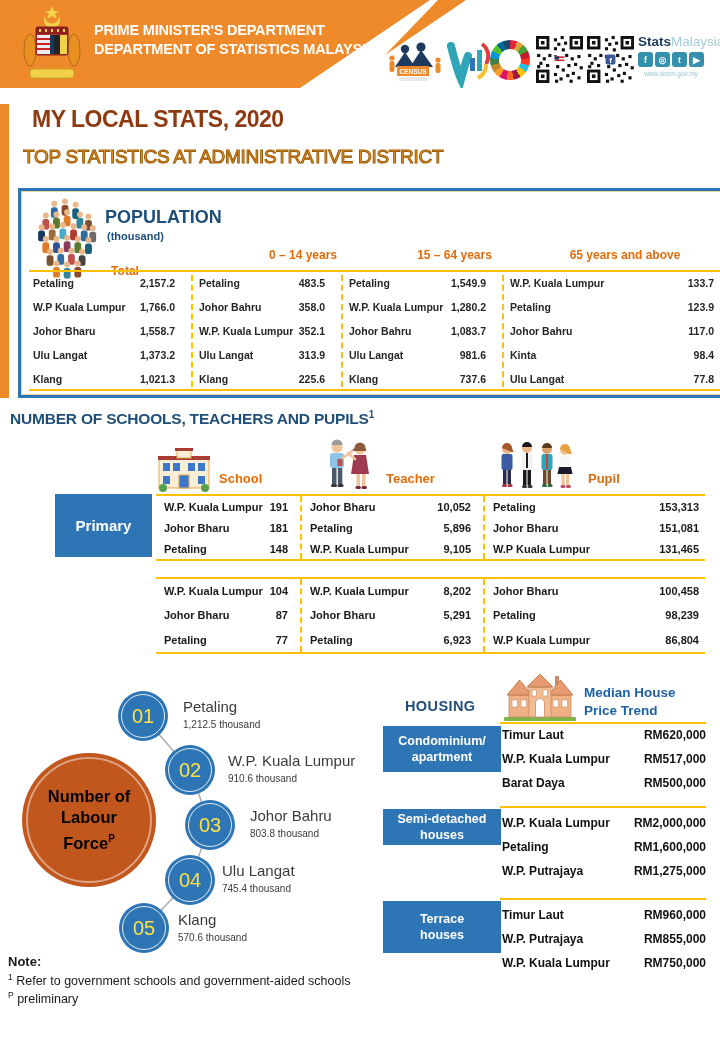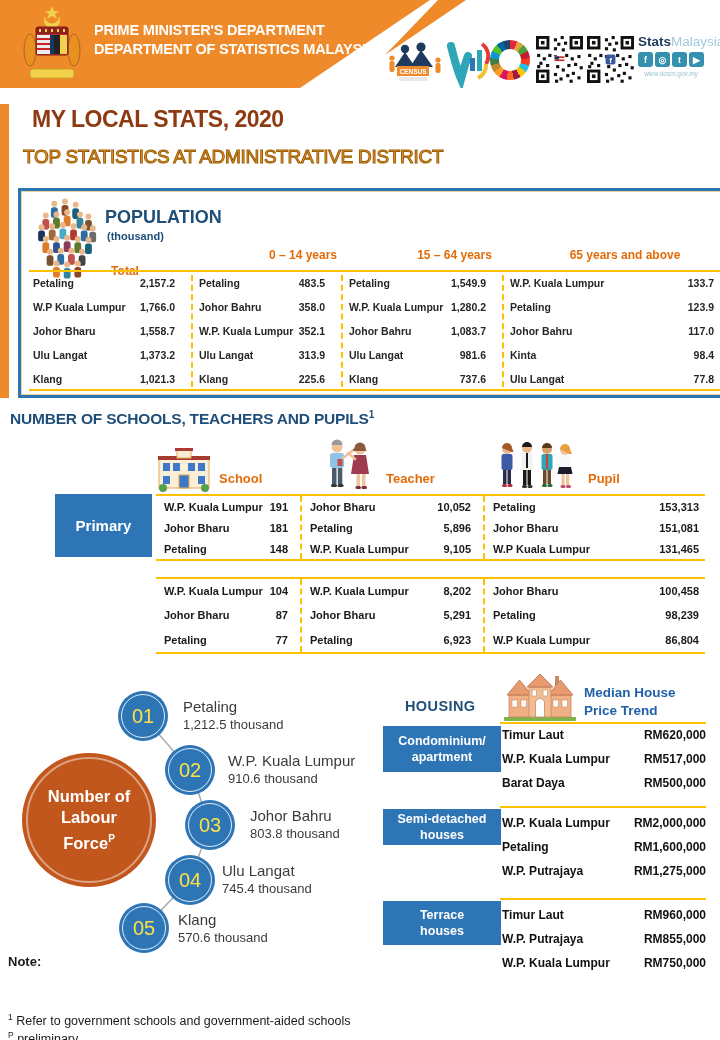--- a/index.html
+++ b/index.html
@@ -76,47 +76,47 @@
     border-bottom:2.5px solid var(--line_yellow,#FFC000);}
   .sgroup{display:flex;flex-direction:column;justify-content:space-around;}
   .sgroup:not(:last-child){border-right:2px dashed var(--line_yellow,#FFC000);}
   .srow{display:flex;justify-content:space-between;padding:0 12px 0 8px;
     font-size:11px;font-weight:bold;color:#1a1a1a;white-space:nowrap;}
   .sgroup:last-child .srow{padding-right:6px;}
 
   
   .big-circle{position:absolute;left:22px;top:753px;width:134px;height:134px;border-radius:50%;
     background:var(--labour_rust,#C2571D);display:flex;flex-direction:column;
-    align-items:center;justify-content:center;color:#ffffff;font-weight:bold;
+    align-items:center;justify-content:center;color:#000000;font-weight:bold;
     font-size:16.5px;line-height:21px;text-align:center;}
   .big-circle::before{content:"";position:absolute;inset:4px;border:2px solid rgba(255,255,255,.45);
     border-radius:50%;}
   .rank{position:absolute;width:50px;height:50px;border-radius:50%;background:var(--box_blue,#2E75B6);
     color:#fde047;font-size:20px;font-weight:normal;display:flex;align-items:center;justify-content:center;}
   .rank::before{content:"";position:absolute;inset:3px;border:1.5px solid rgba(255,255,255,.85);
     border-radius:50%;}
   .lab-item{position:absolute;color:#3b3b3b;white-space:nowrap;}
   .lab-name{font-size:15px;line-height:19px;}
-  .lab-val{font-size:13px;line-height:17px;}
+  .lab-val{font-size:10px;line-height:17px;}
 
   
   .housing-title{position:absolute;left:405px;top:690px;font-size:14.5px;font-weight:bold;
     color:var(--heading_blue,#1F4E79);letter-spacing:.4px;margin-top:8px;}
   .trend-label{position:absolute;left:584px;top:684px;font-size:13.5px;line-height:18px;
     font-weight:bold;color:#2061A8;}
   .hgroup-box{position:absolute;left:383px;width:118px;background:var(--box_blue,#2E75B6);
     color:#fff;font-size:12.5px;line-height:16px;font-weight:bold;text-align:center;
     display:flex;flex-direction:column;align-items:center;justify-content:center;}
   .hrows{position:absolute;left:502px;width:204px;display:flex;flex-direction:column;}
   .hrow{height:24px;display:flex;justify-content:space-between;align-items:center;
     font-size:12px;font-weight:bold;color:#111;white-space:nowrap;}
 
   
   .note-head{position:absolute;left:8px;top:954px;font-size:13px;font-weight:bold;color:#1a1a1a;}
-  .note-line{position:absolute;left:8px;font-size:12.5px;color:#1a1a1a;margin-top:40px;}
+  .note-line{position:absolute;left:8px;font-size:12.5px;color:#1a1a1a;}
   .note-line sup{font-size:8.5px;}
 </style>
 </head>
 <body>
 
 <div class="page">
 
   <div class="banner-main"></div>
   <div class="banner-sliver"></div>
 
@@ -725,21 +725,21 @@
         <span>Petaling</span>
         <span>RM1,600,000</span>
       </div>
     <div class="hrow">
         <span>W.P. Putrajaya</span>
         <span>RM1,275,000</span>
       </div>
   </div>
 
   <div class="hline" style="left:500px;width:206px;top:898px"></div>
-  <div class="hgroup-box" style="top:901px;height:44px">
+  <div class="hgroup-box" style="top:901px;height:52px">
     <div>Terrace</div>
     <div>houses</div>
   </div>
   <div class="hrows" style="top:903px">
     <div class="hrow">
         <span>Timur Laut</span>
         <span>RM960,000</span>
       </div>
     <div class="hrow">
         <span>W.P. Putrajaya</span>

